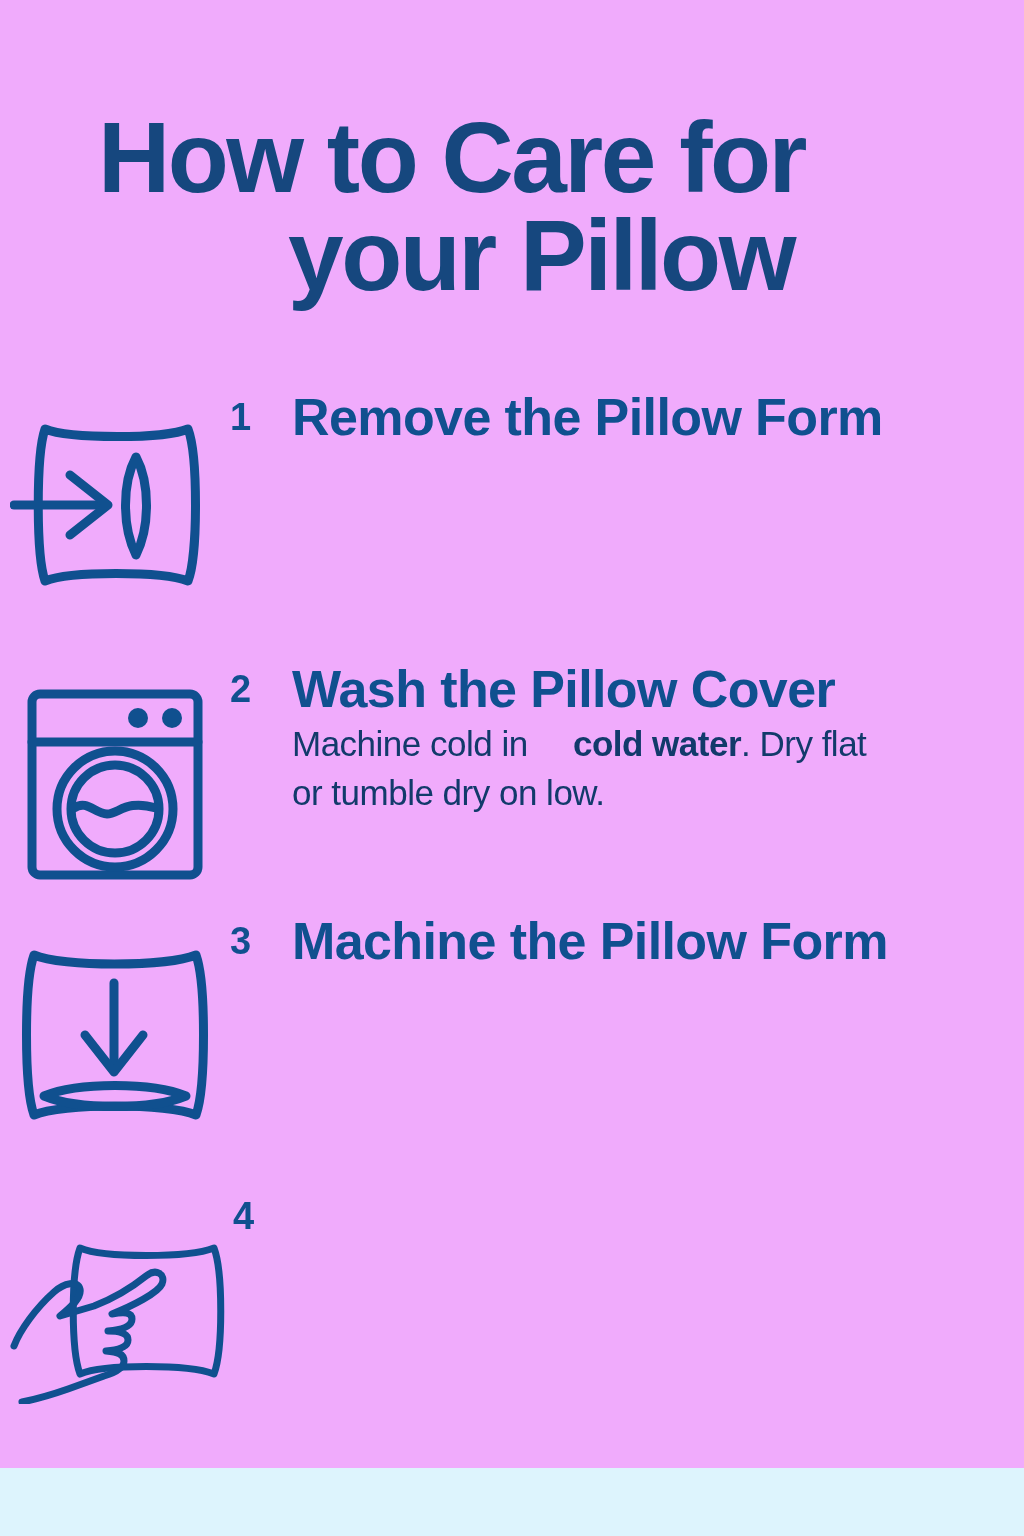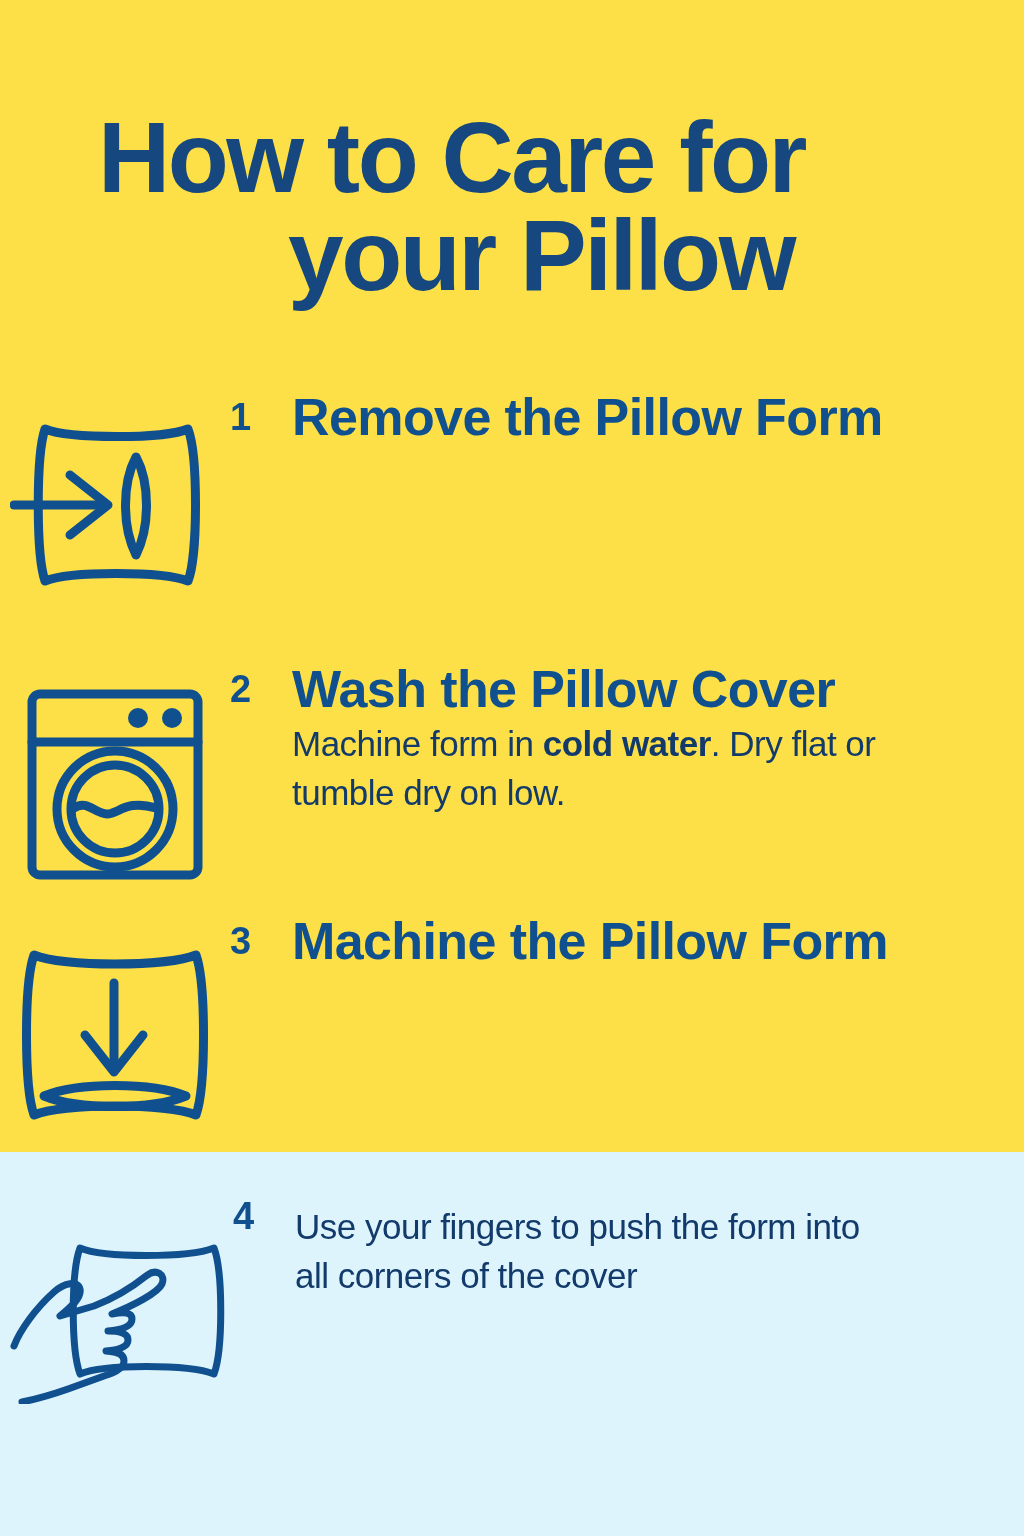--- a/index.html
+++ b/index.html
@@ -8,22 +8,22 @@
     width: 1024px;
     height: 1536px;
     background: #ddf4fd;
     font-family: "Liberation Sans", sans-serif;
     overflow: hidden;
   }
 
   .poster {
     position: relative;
     width: 1024px;
-    height: 1152px;
-    background: #fde047;
+    height: 1468px;
+    background: #f0abfc;
   }
 
   
   .title-block {
     position: absolute;
     left: 0;
     top: 108px;
     width: 1024px;
     padding: 0 70px;
   }
@@ -81,21 +81,21 @@
     white-space: nowrap;
   }
   .step-desc {
     font-size: 35px;
     line-height: 49px;
     color: #123a6b;
     letter-spacing: -0.5px;
     margin-top: 8px;
     max-width: 560px;
   }
-  .step-desc b { font-weight: bold; }
+  .step-desc b { font-weight: bold; margin-left: 36px; }
 
   
   .step-1 { height: 272px; }
   .step-2 { height: 252px; }
   .step-3 { height: 275px; }
   .step-4 { height: 240px; }
 
   .step-2 .step-desc { max-width: 600px; }
   .step-4 .step-desc { max-width: 580px; }
 
@@ -151,21 +151,21 @@
 
           <circle cx="90" cy="122" r="44"></circle>
 
           <path d="M49 121 C62 112 70 127 82 127 C94 127 101 112 131 121"></path>
         </svg>
       </div>
       <div class="step-body">
         <div class="step-num">2</div>
         <div class="step-text">
           <div class="step-head">Wash the Pillow Cover</div>
-          <div class="step-desc"><span>Machine form in </span><b>cold water</b><span>. Dry flat or tumble dry on low.</span></div>
+          <div class="step-desc"><span>Machine cold in </span><b>cold water</b><span>. Dry flat or tumble dry on low.</span></div>
         </div>
       </div>
     </div>
 
     <div class="step step-3">
       <div class="step-icon">
         <svg width="195" height="190" viewBox="0 0 195 190" fill="none" stroke="#10508f" stroke-width="9" stroke-linecap="round" stroke-linejoin="round">
 
           <path d="M16 16 C44 28 148 28 178 16 C188 44 188 148 178 176 C150 164 44 164 16 176 C6 148 6 44 16 16 Z"></path>
 
@@ -204,19 +204,18 @@
                    C120 113 110 116 98 117
                    C110 118 116 120 116 127
                    C116 134 106 139 96 142
                    L60 155
                    C40 162 24 166 14 168"></path>
         </svg>
       </div>
       <div class="step-body">
         <div class="step-num">4</div>
         <div class="step-text">
-          <div class="step-desc"><span>Use your fingers to push the form into all corners of the cover</span></div>
         </div>
       </div>
     </div>
 
   </div>
 </div>
 
 </body></html>

